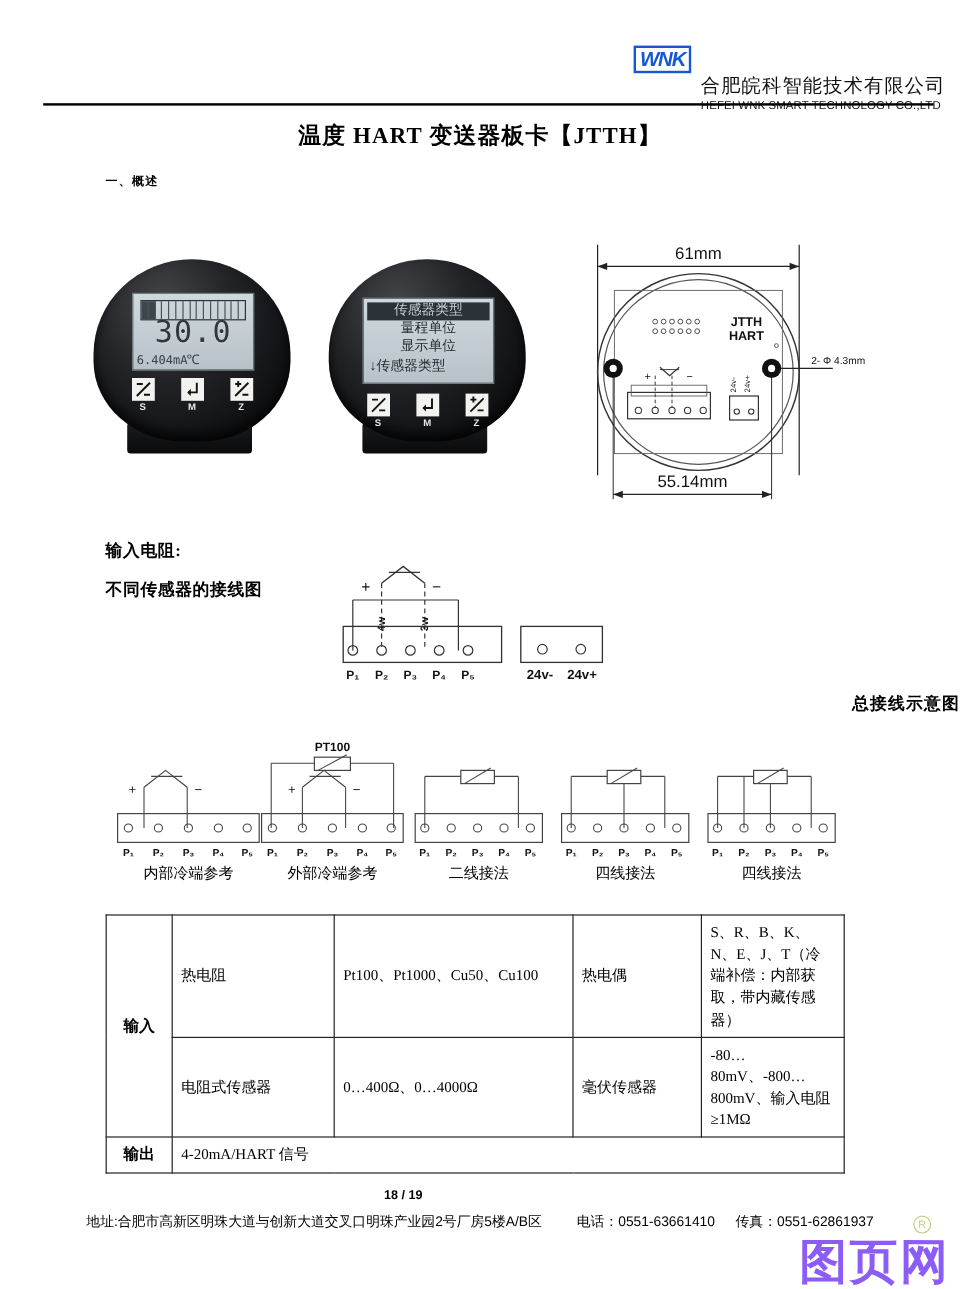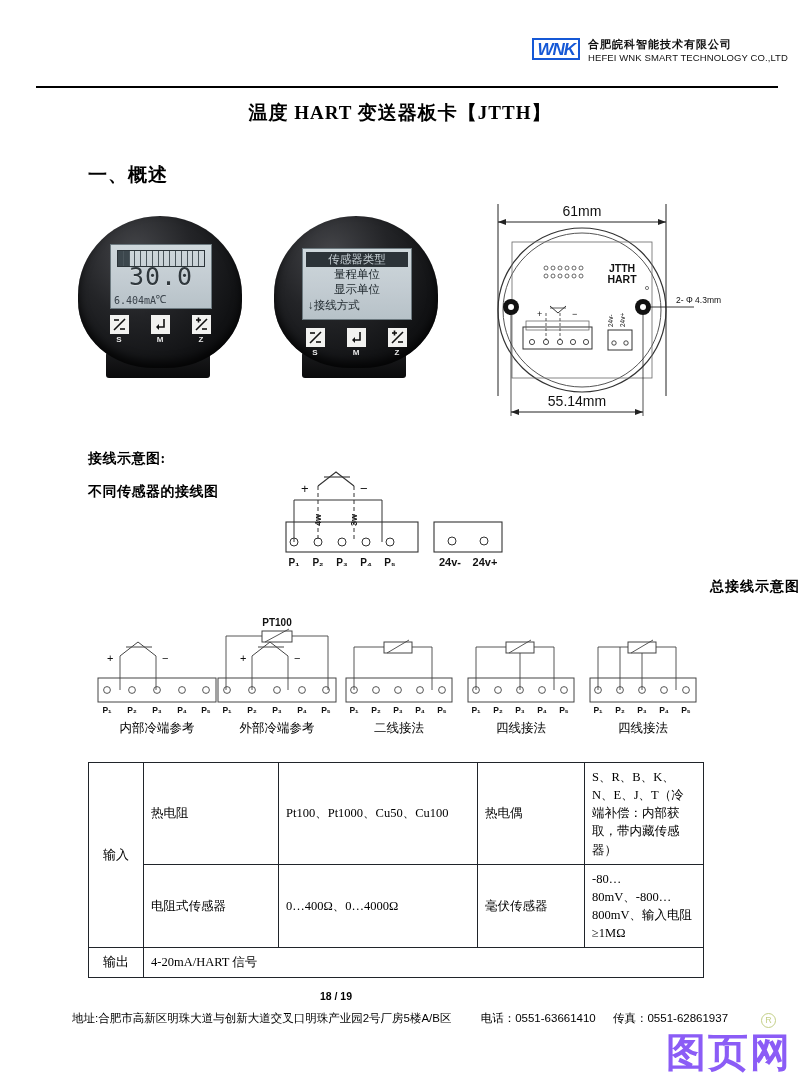--- a/index.html
+++ b/index.html
@@ -31,47 +31,48 @@
   .wnk-text {
     font-family: "Liberation Sans", sans-serif;
     font-weight: bold;
     font-style: italic;
     font-size: 17px;
     color: #1558d6;
     letter-spacing: -1px;
   }
   .company-cn {
     font-family: "Liberation Serif", serif;
-    font-weight: bold;
-    font-size: 11px;
+    font-weight: normal;
+    font-size: 16px;
     letter-spacing: 1px;
     line-height: 1.15;
     color: #111;
+    margin-top: 26px;
   }
   .company-en {
     font-family: "Liberation Sans", sans-serif;
     font-size: 9.5px;
     color: #111;
     letter-spacing: .1px;
     margin-top: 1px;
   }
   .header-rule {
     position: absolute; left: 36px; right: 22px; top: 86px;
     height: 2px; background: #000;
   }
 
   
   .doc-title {
     position: absolute; left: 0; top: 100px; width: 800px;
     text-align: center;
     font-size: 19px; font-weight: bold; letter-spacing: 1px;
   }
   .section-title {
-    position: absolute; left: 88px; top: 162px;
-    font-size: 19px; font-weight: bold; letter-spacing: 1px;
+    position: absolute; left: 88px; top: 144px;
+    font-size: 10px; font-weight: bold; letter-spacing: 1px;
   }
   .device {
     position: absolute;
     width: 176px; height: 170px;
   }
   .dev-body {
     position: absolute; left: 6px; top: 4px;
     width: 164px; height: 152px;
     border-radius: 50% 50% 46% 46% / 52% 52% 44% 44%;
     background: radial-gradient(ellipse at 35% 25%, #45464a 0%, #232427 38%, #121315 70%, #0a0a0c 100%);
@@ -178,21 +179,21 @@
     border-collapse: collapse;
     font-size: 12.5px;
   }
   .spec-table td {
     border: 1px solid #20242a;
     padding: 5px 7px;
     vertical-align: middle;
     line-height: 1.45;
   }
   .spec-table td.rowhdr {
-    font-weight: normal; text-align: center; width: 40px;
+    font-weight: bold; text-align: center; width: 40px;
     font-size: 13px;
   }
   .c-name { width: 120px; }
   .c-val  { width: 184px; }
   .c-name2{ width: 92px; }
 
   
   .pageno {
     position: absolute; left: 0; width: 672px; top: 990px;
     text-align: center;
@@ -305,21 +306,21 @@
   </div>
 
   <div class="device dev2" style="left:268px; top:212px;">
     <div class="dev-base"></div>
     <div class="dev-body"></div>
     <div class="lcd">
       <div class="menu-list">
         <div class="sel">传感器类型</div>
         <div>量程单位</div>
         <div>显示单位</div>
-        <div class="arrow">↓接线方式</div>
+        <div class="arrow">↓传感器类型</div>
       </div>
     </div>
     <div class="keys">
       <div class="keyrow">
         <div class="key">
           <svg width="19" height="19" viewBox="0 0 19 19">
             <line x1="4" y1="15" x2="15" y2="4" stroke="#111" stroke-width="1.6"></line>
             <line x1="4" y1="5" x2="9" y2="5" stroke="#111" stroke-width="1.6"></line>
             <line x1="10" y1="14" x2="15" y2="14" stroke="#111" stroke-width="1.6"></line>
           </svg>
@@ -410,21 +411,21 @@
     <text x="145" y="137" font-size="6.5" fill="#111" transform="rotate(-90 145 137)">24v+</text>
 
     <line x1="31" y1="222" x2="163" y2="222" stroke="#222" stroke-width="1"></line>
     <path d="M31 222 L39 219 L39 225 Z" fill="#222"></path>
     <path d="M163 222 L155 219 L155 225 Z" fill="#222"></path>
     <line x1="31" y1="125" x2="31" y2="226" stroke="#222" stroke-width="0.8"></line>
     <line x1="163" y1="125" x2="163" y2="226" stroke="#222" stroke-width="0.8"></line>
     <text x="97" y="216" font-size="14" text-anchor="middle" fill="#111">55.14mm</text>
   </svg>
 
-  <div class="wire-label" style="top:450px;">接线示意图:</div>
+  <div class="wire-label" style="top:450px;">输入电阻:</div>
   <div class="wire-label" style="top:483px;">不同传感器的接线图</div>
 
   <svg style="position:absolute; left:272px; top:462px;" width="260" height="118" viewBox="0 0 260 118">
 
     <path d="M46 24 L64 10 L82 24" fill="none" stroke="#333" stroke-width="1.1"></path>
     <line x1="52" y1="15" x2="78" y2="15" stroke="#333" stroke-width="1.1"></line>
     <text x="29" y="31" font-size="13" fill="#111">+</text>
     <text x="88" y="31" font-size="13" fill="#111">−</text>
 
     <line x1="22" y1="38" x2="110" y2="38" stroke="#333" stroke-width="1"></line>

